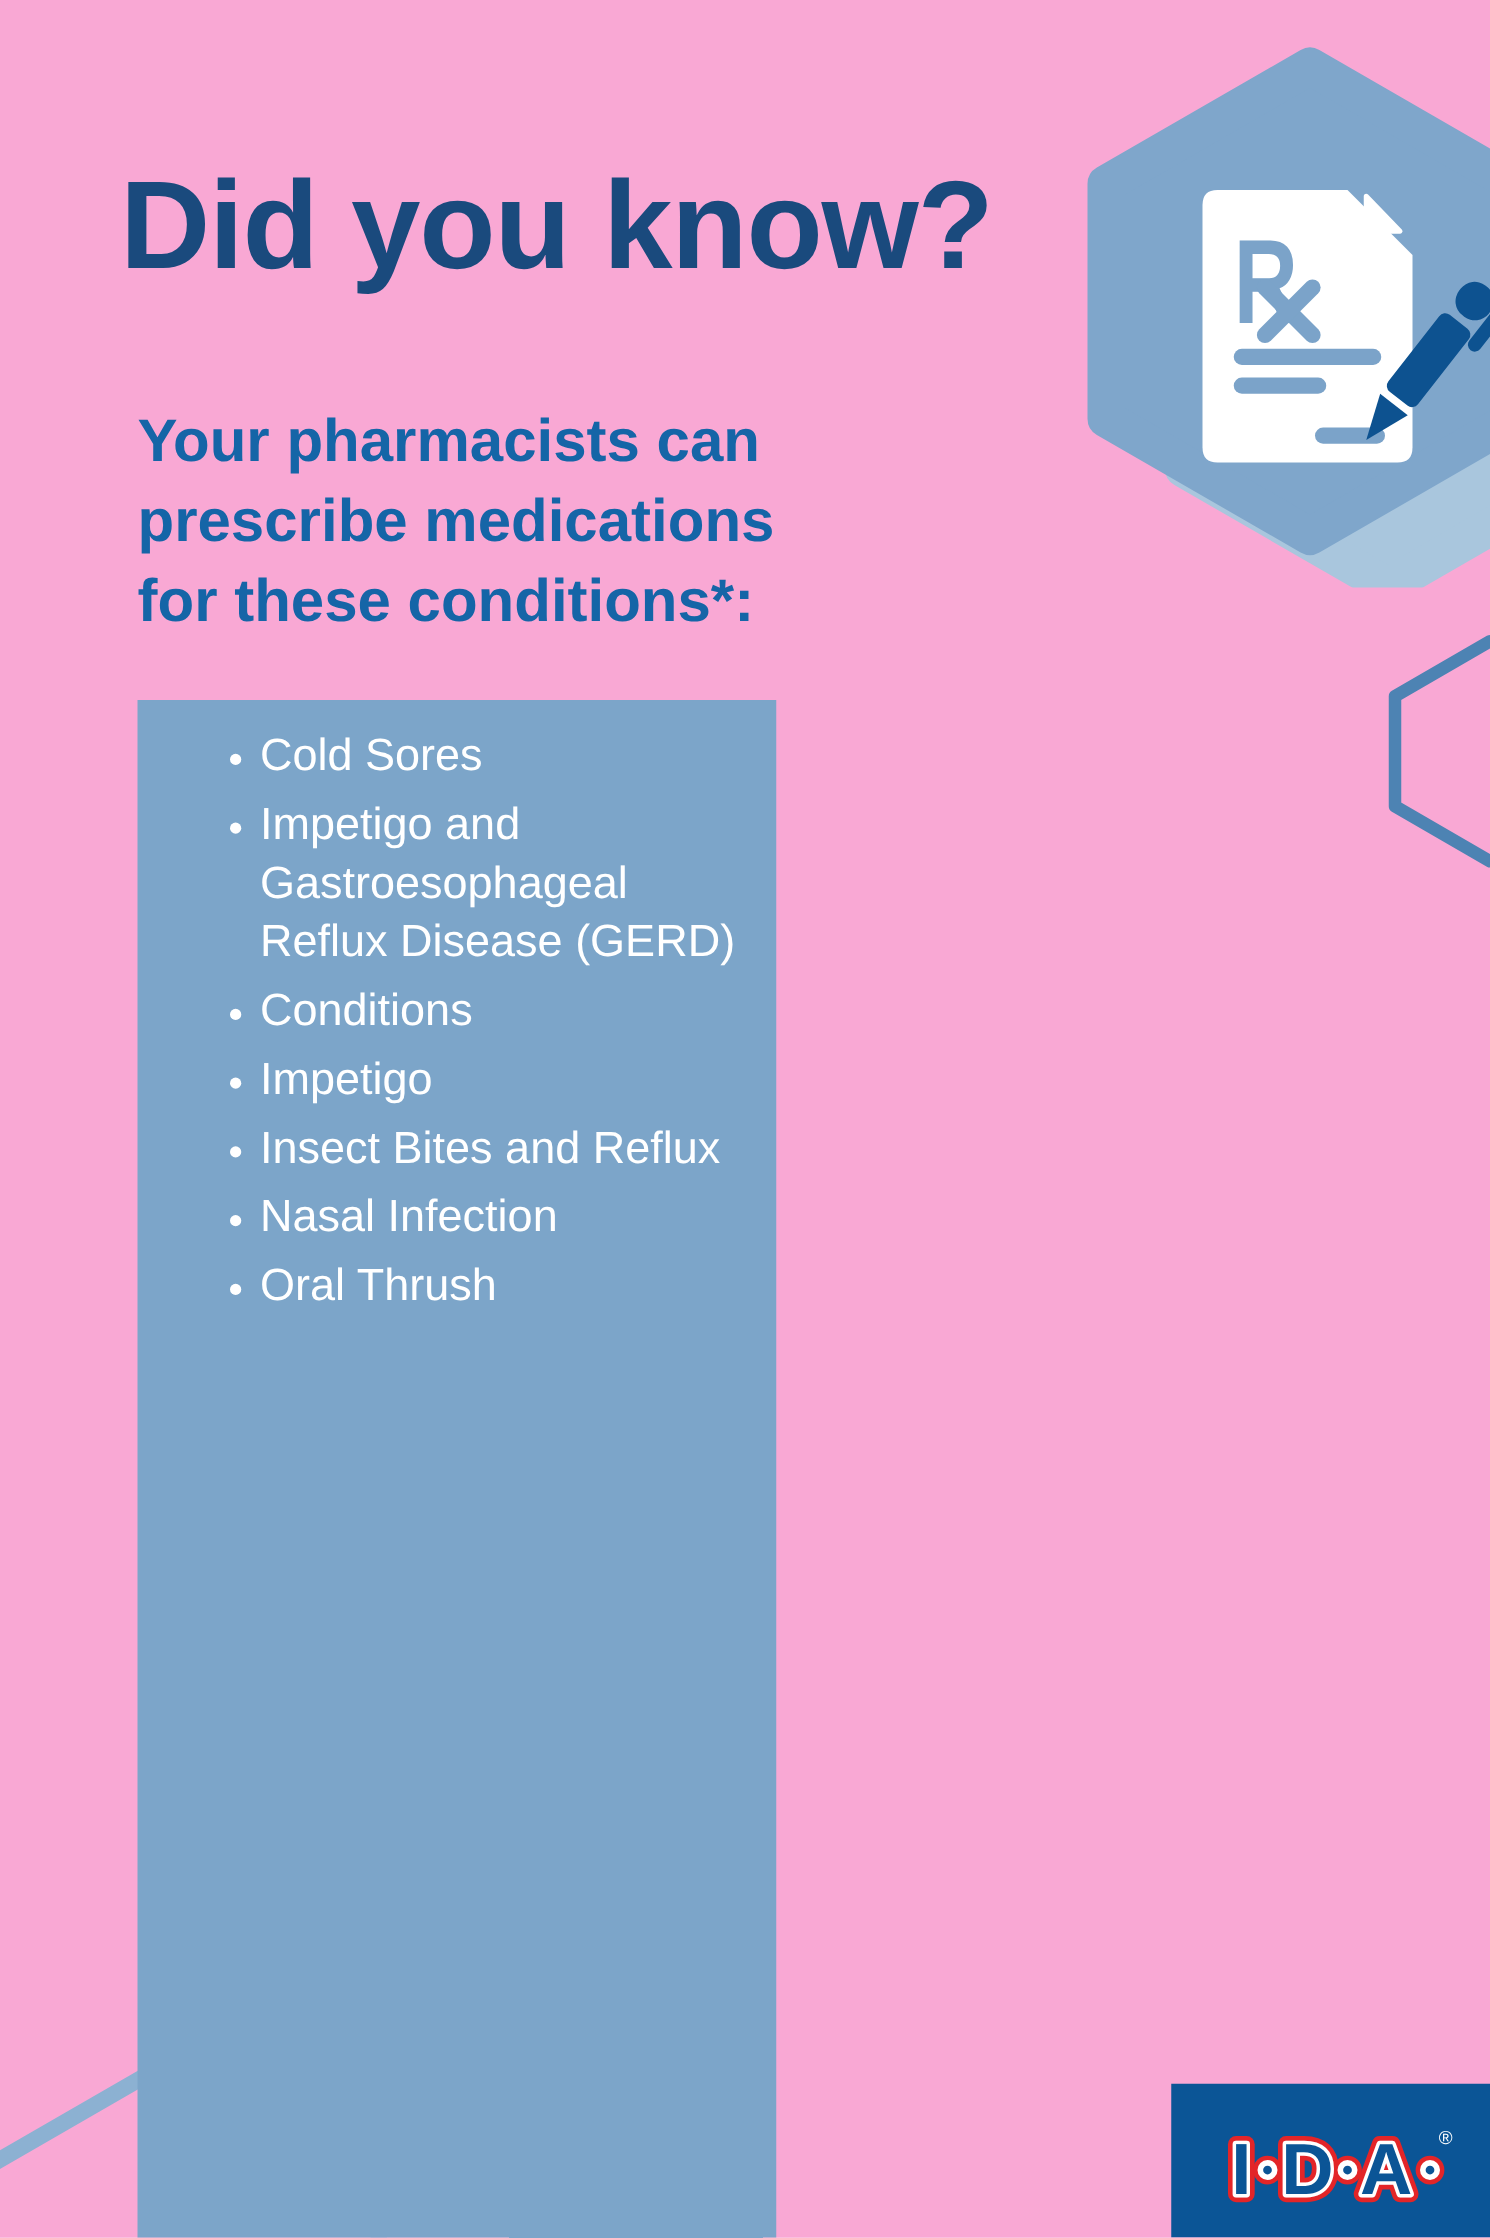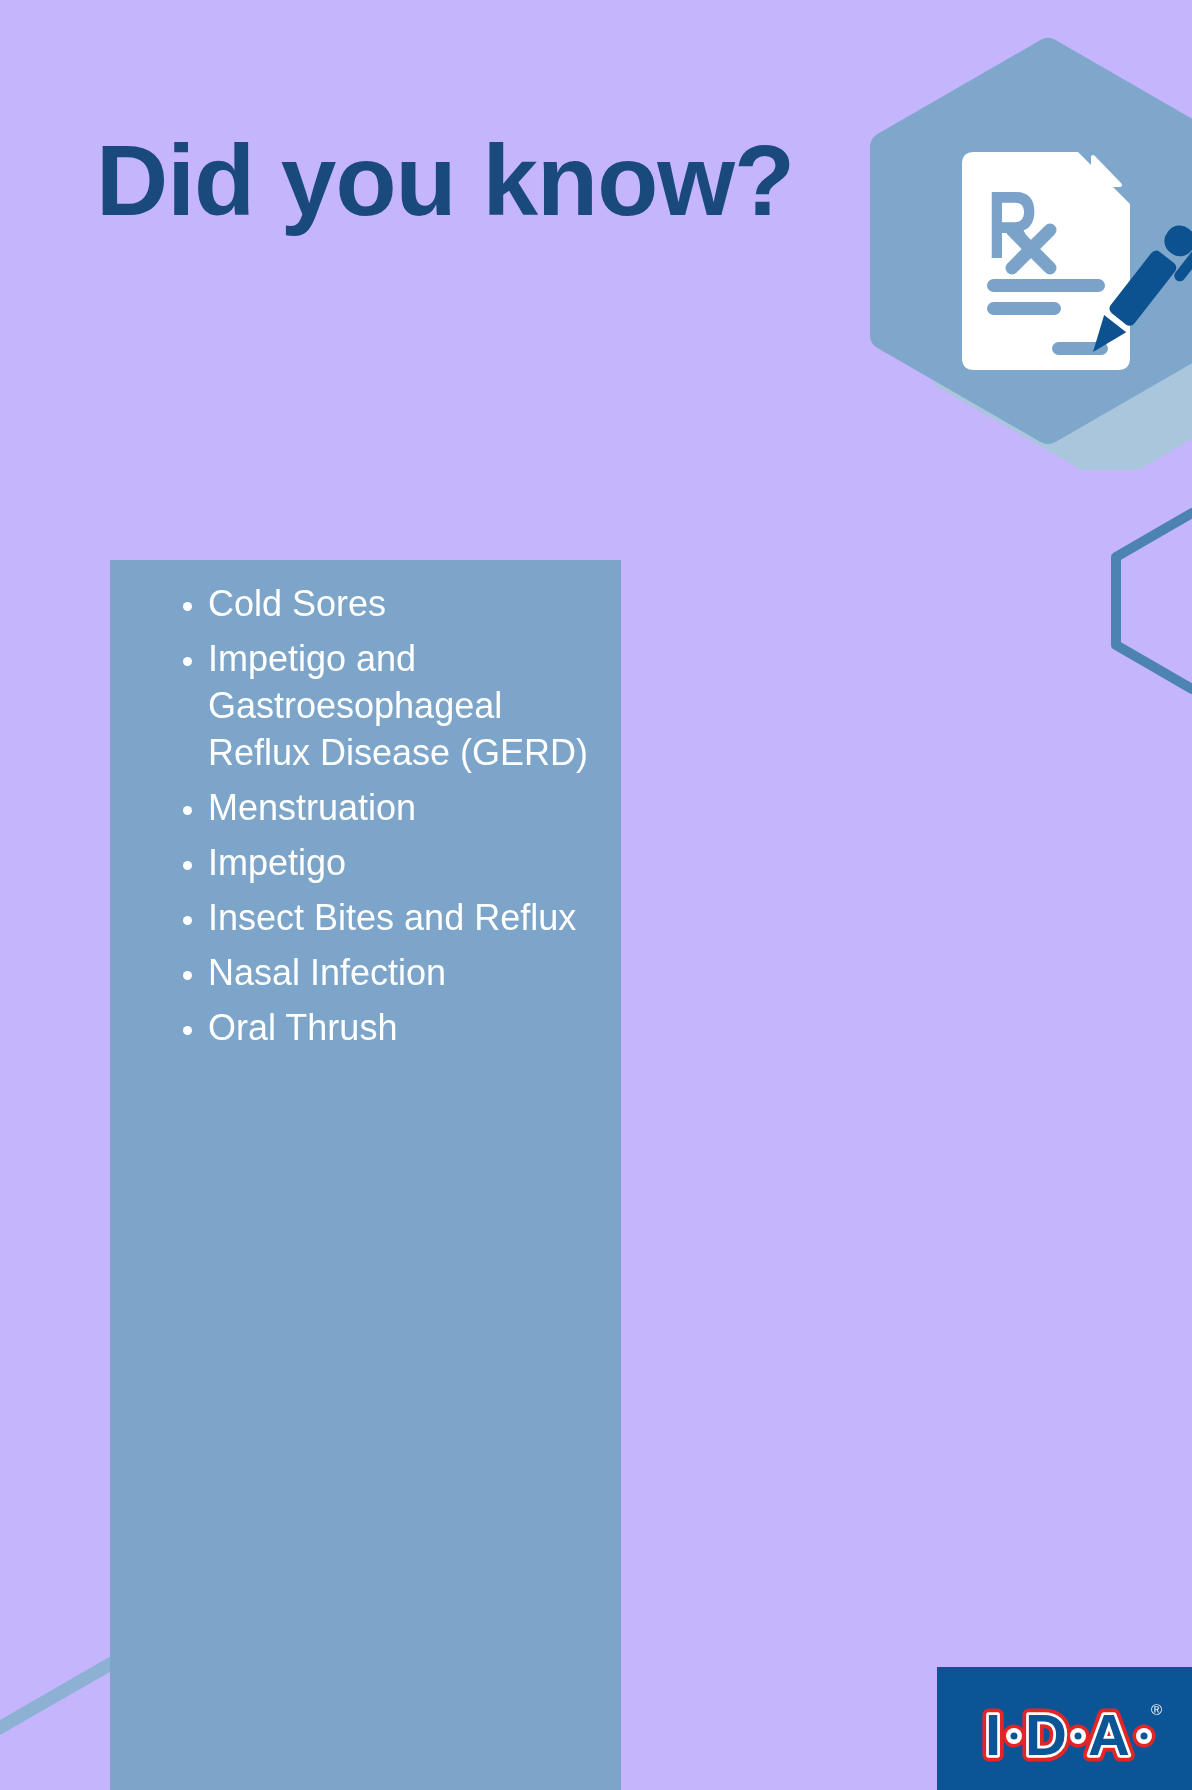--- a/index.html
+++ b/index.html
@@ -1,19 +1,19 @@
 <!DOCTYPE html>
 <html><head>
 <meta charset="utf-8">
 <style>
   html,body{margin:0;padding:0;}
   .poster{
     position:relative;
     width:1192px;height:1790px;
-    background:#c4b5fd;
+    background:#f9a8d4;
     overflow:hidden;
     font-family:"Liberation Sans", sans-serif;
     text-decoration:underline;
   }
   .poster svg{position:absolute;display:block;}
 
   .title{
     position:absolute;left:96px;top:130px;
     font-size:100px;font-weight:bold;line-height:1;
     letter-spacing:-1px;color:#1a4a7d;margin:0;
@@ -88,28 +88,31 @@
   <svg style="left:1100px;top:465px;" width="92" height="275" viewBox="1100 465 92 275">
     <polygon points="1192,513 1268,557 1268,645 1192,689 1116,645 1116,557" fill="none" stroke="#4d83b3" stroke-width="10" stroke-linejoin="round"></polygon>
   </svg>
 
   <svg style="left:0;top:1630px;" width="360" height="160" viewBox="0 1630 360 160">
     <polygon points="126,1655 303,1757 303,1961 126,2063 -51,1961 -51,1757" fill="none" stroke="#8cb1d2" stroke-width="13" stroke-linejoin="round"></polygon>
   </svg>
 
   <h1 class="title">Did you know?</h1>
 
+  <p class="subtitle">Your pharmacists can
+prescribe medications
+for these conditions*:</p>
 
   <div class="panel left">
     <ul>
       <li>Cold Sores</li>
       <li>Impetigo and
 Gastroesophageal
 Reflux Disease (GERD)</li>
-      <li>Menstruation</li>
+      <li>Conditions</li>
       <li>Impetigo</li>
       <li>Insect Bites and Reflux</li>
       <li>Nasal Infection</li>
       <li>Oral Thrush</li>
     </ul>
   </div>
 
 
 
   <div class="logo-box">

